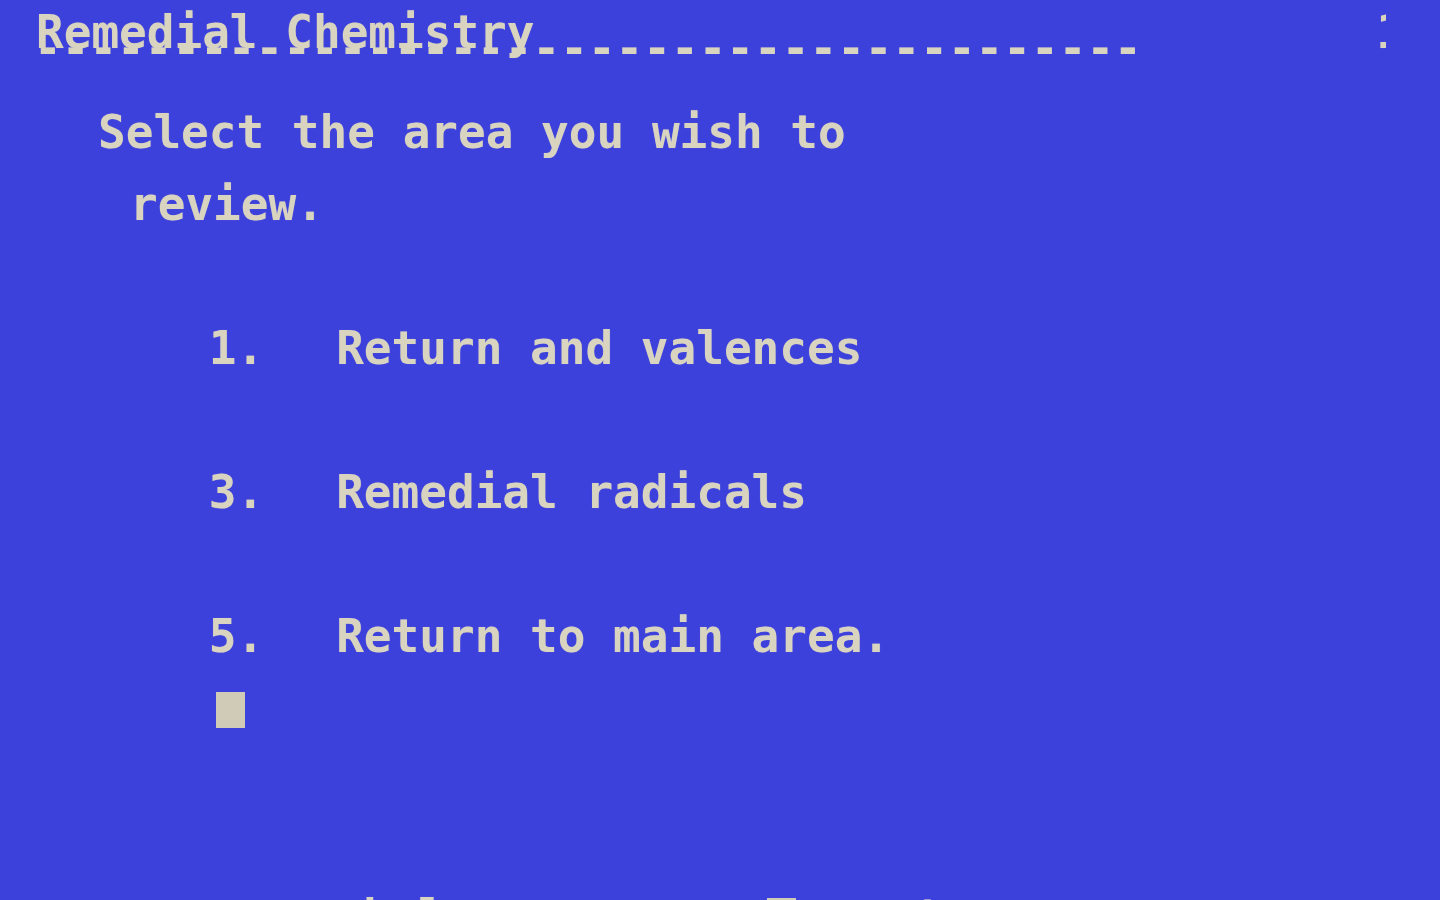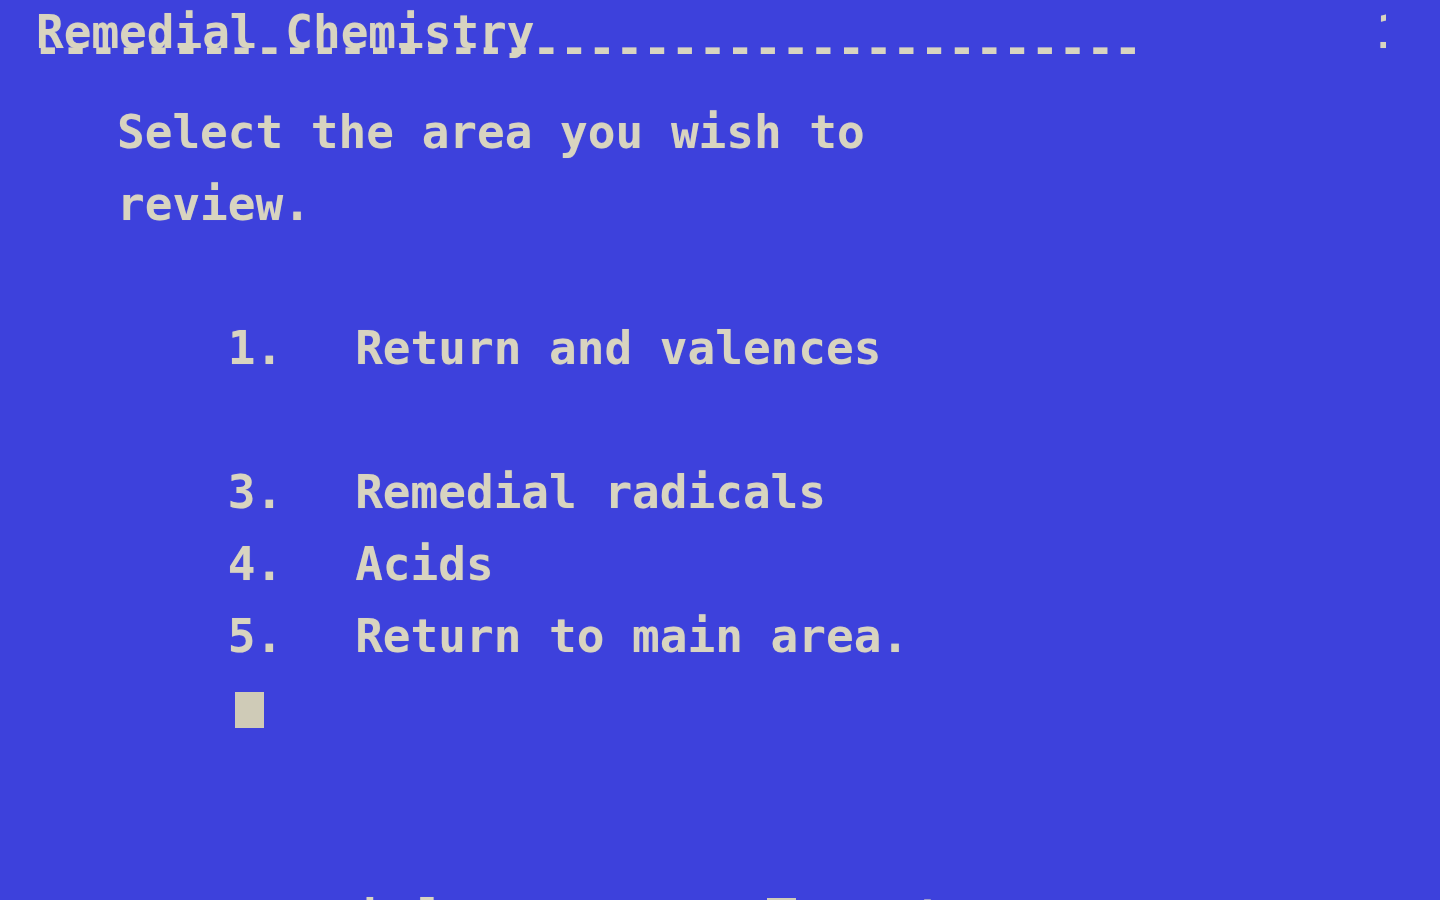--- a/index.html
+++ b/index.html
@@ -56,21 +56,21 @@
     width: 1372px;
     height: 28px;
     white-space: pre;
     overflow: hidden;
     font-size: 46px;
     font-weight: 700;
     line-height: 20px;
     color: #d8d4c0;
   }
 
-  .body-row { left: 117px; }
+  .body-row { left: 98px; }
 
   .help-row { left: 252px; top: 808px; }
 
   
   .cursor {
     display: inline-block;
     width: 29px;
     height: 36px;
     background: #cfcbb7;
     vertical-align: -4px;
@@ -107,34 +107,31 @@
 <div id="screen">
 
   <div class="row grid title-row">
     <span class="title-text">Remedial Chemistry</span>
     <span class="title-page">1</span>
   </div>
 
   <div class="rule-row grid">----------------------------------------</div>
 
   <div class="row grid body-row" style="top:96px;">Select the area you wish to</div>
-  <div class="row grid body-row" style="top:168px;">review.</div>
+  <div class="row grid body-row" style="top:168px;margin-left:32px;">review.</div>
 
   <div class="row grid body-row" style="top:240px;">
     <span>1.</span><span class="sp"> </span><span class="sp"> </span><span>Return and valences</span>
   </div>
 
 
   <div class="row grid body-row" style="top:384px;">
     <span>3.</span><span class="sp"> </span><span class="sp"> </span><span>Remedial radicals</span>
   </div>
 
-  <div class="row grid body-row" style="top:456px;">
-    <span>4.</span><span class="sp"> </span><span class="sp"> </span><span>Acids</span>
-  </div>
 
   <div class="row grid body-row" style="top:528px;">
     <span>5.</span><span class="sp"> </span><span class="sp"> </span><span>Return to main area.</span>
   </div>
 
   <div class="row grid body-row" style="top:600px;">
     <span class="cursor"></span>
   </div>
 
   <div class="row grid help-row">

